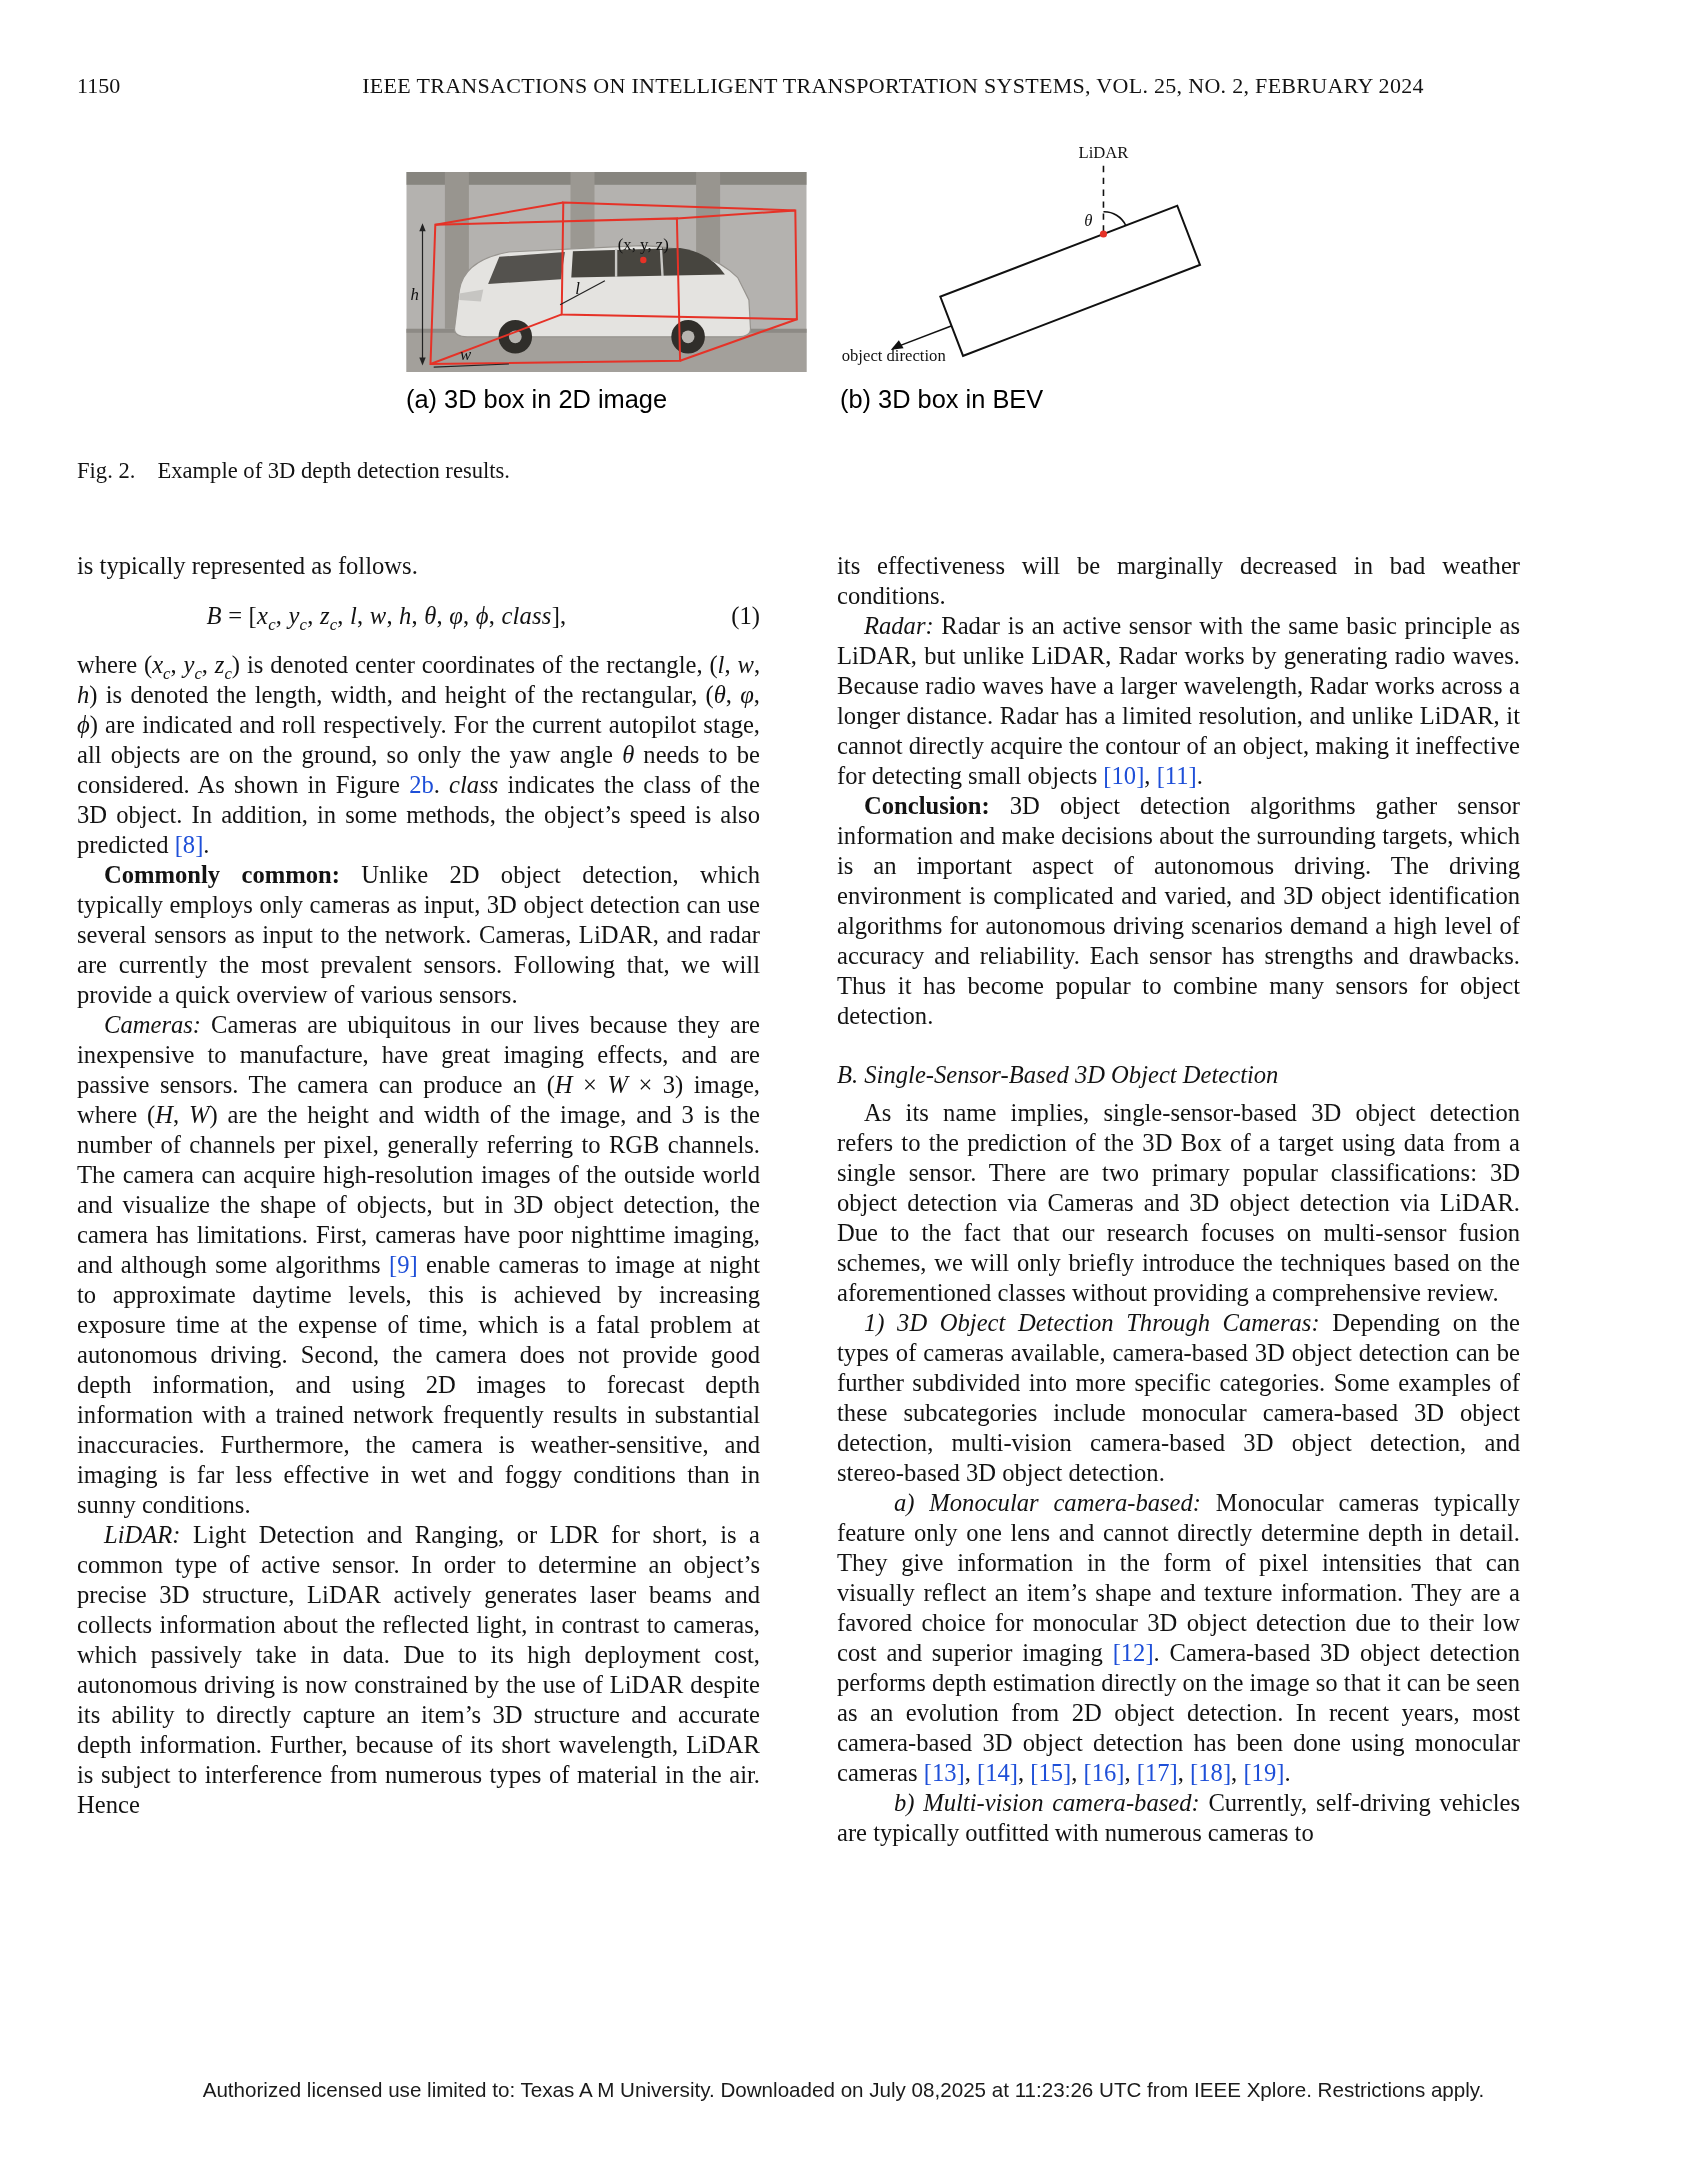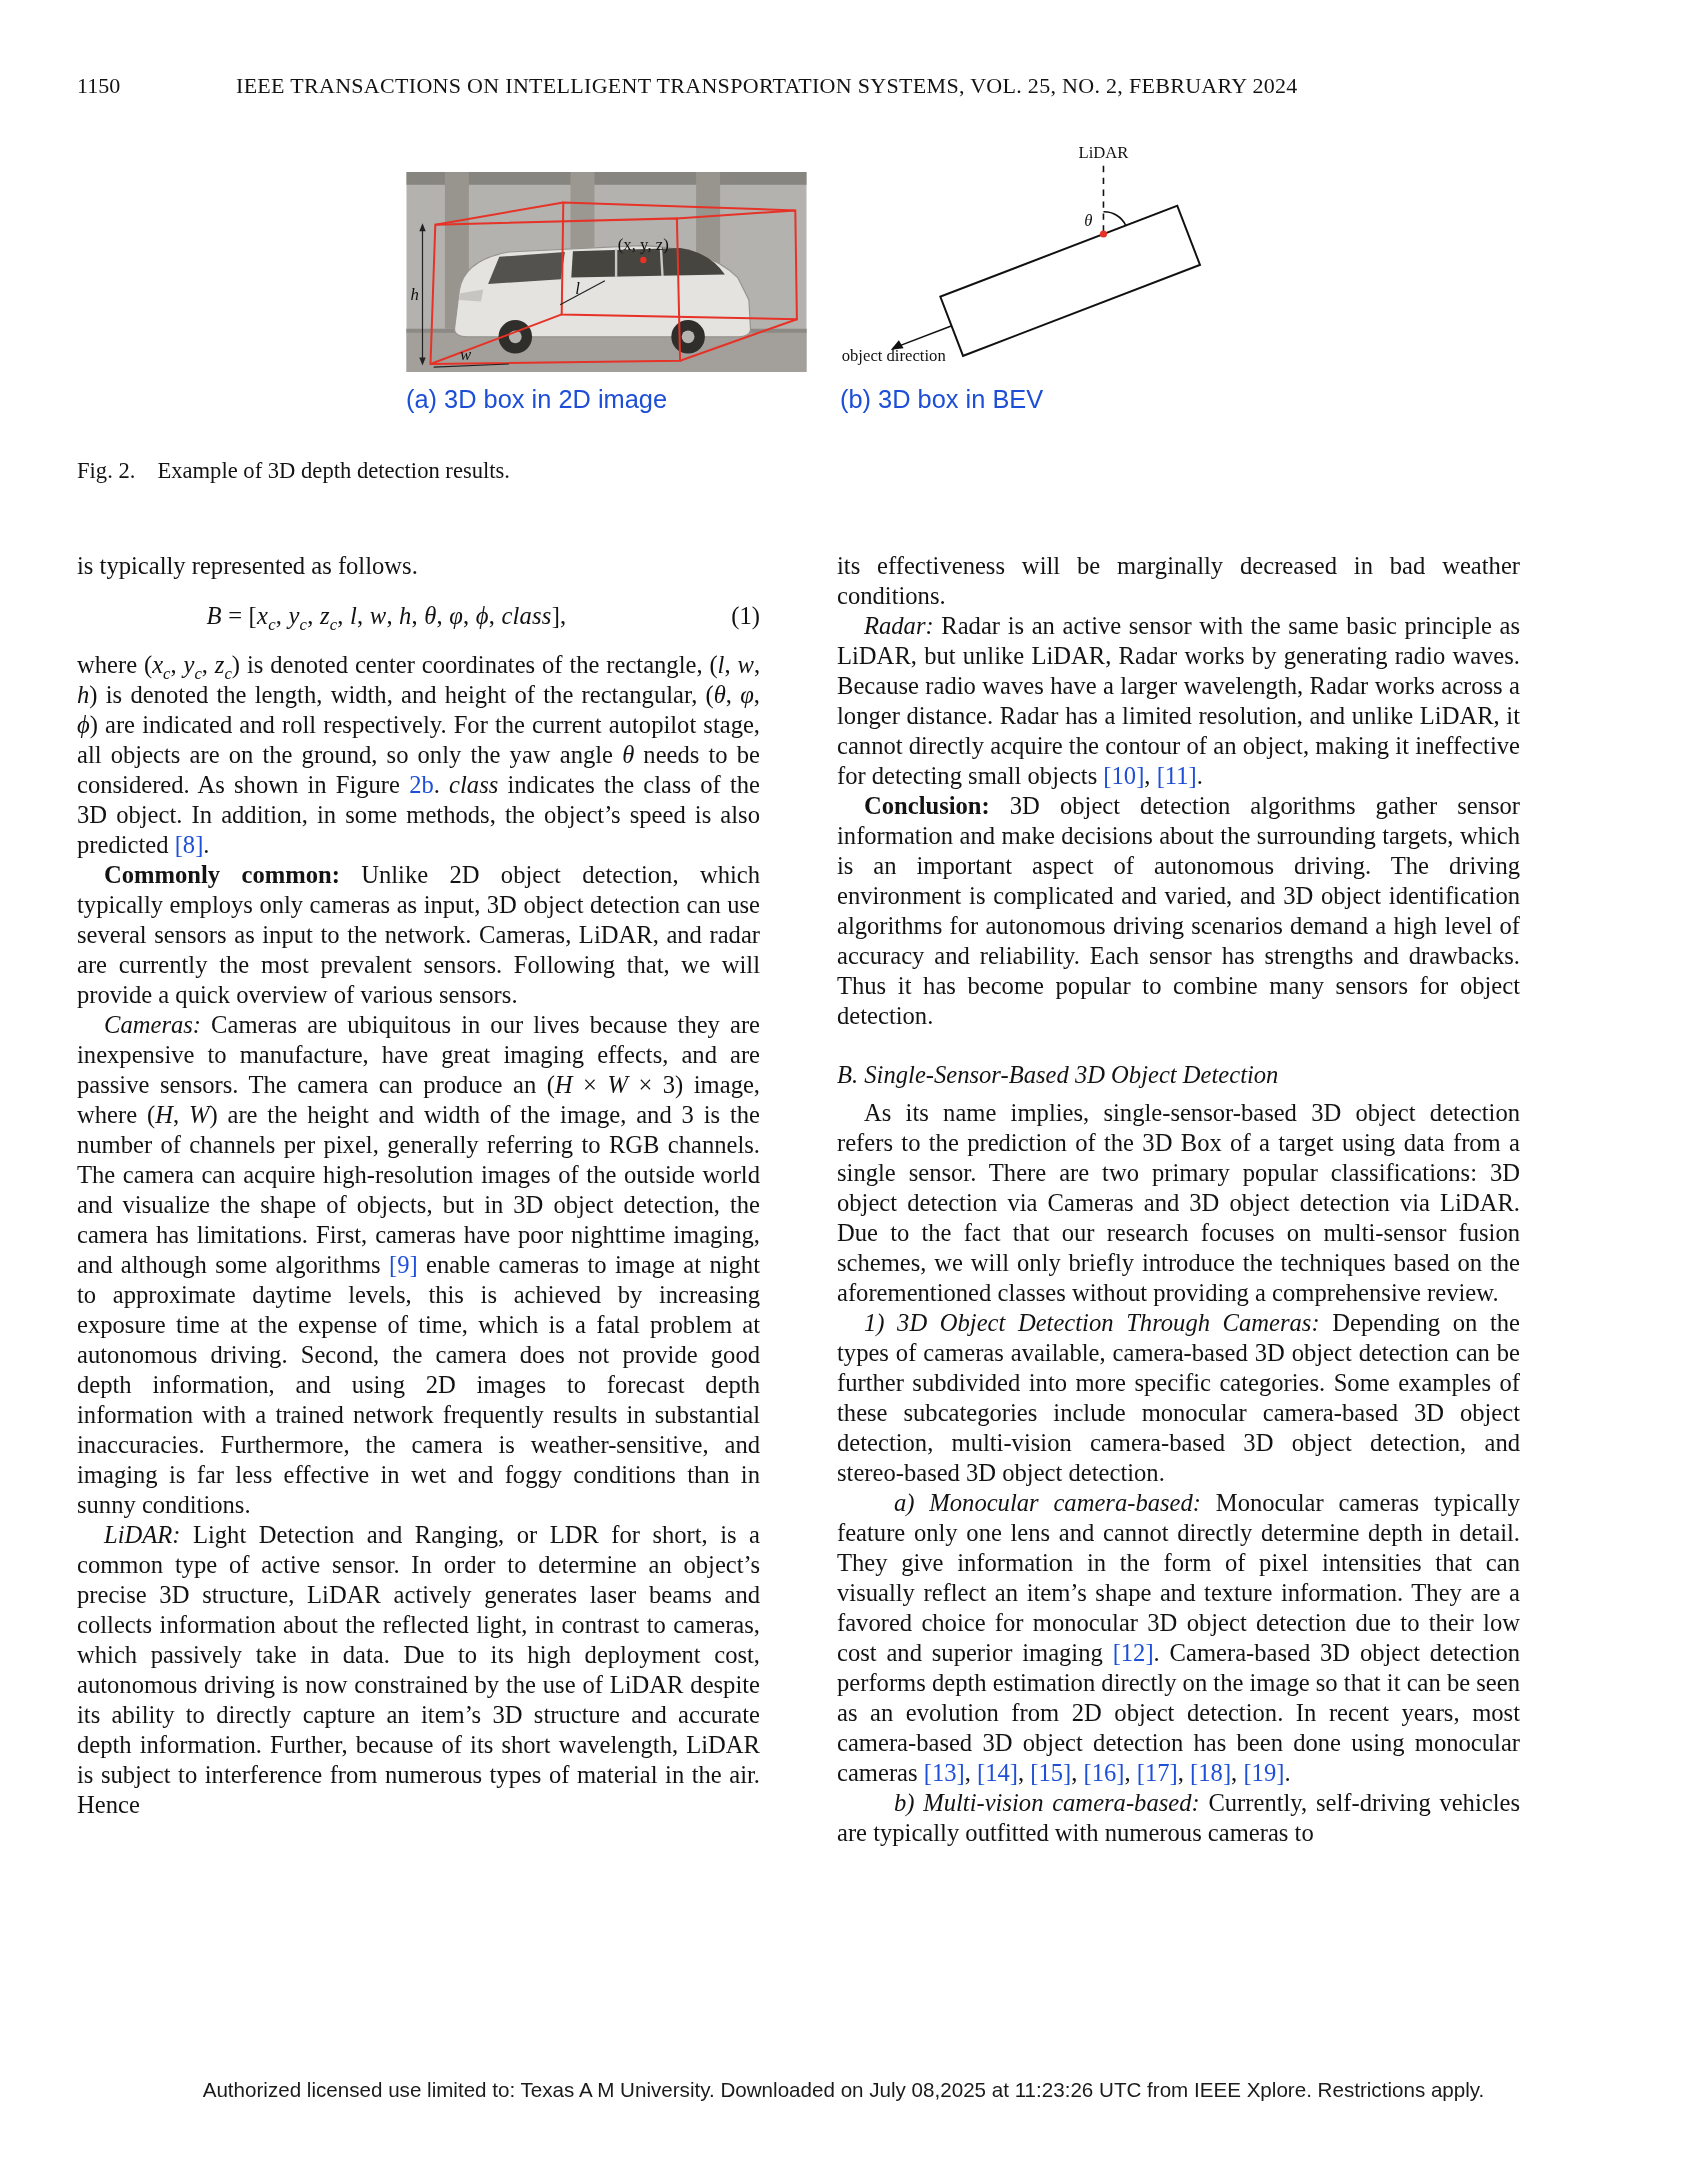--- a/index.html
+++ b/index.html
@@ -2,24 +2,24 @@
 <html style="--link-color: #1e4fd8; --box-red: #e63227;font-size:12.7px"><head>
 <meta charset="utf-8">
 <style>
   *{box-sizing:border-box;margin:0;padding:0}
   :root{--link-color:#1e4fd8;--box-red:#e63227}
   html,body{background:#ffffff}
   body{width:1687px;height:2183px;color:#131313;font-family:"Liberation Serif",serif;position:relative;overflow:hidden}
   .page{padding:73px 137px 0 77px}
   .header{display:flex;align-items:baseline;font-size:22px}
   .page-num{width:159px}
-  .journal{flex:1;text-align:left;letter-spacing:0.3px;white-space:nowrap}
+  .journal{flex:1;text-align:center;letter-spacing:0.3px;white-space:nowrap}
   .figure{display:flex;justify-content:center;align-items:flex-end;gap:33px;margin-top:43px}
   .subfig{display:flex;flex-direction:column;align-items:flex-start}
-  .subcaption{font-family:"Liberation Sans",sans-serif;font-size:25.4px;margin-top:12.7px;color:#1d4ed8}
+  .subcaption{font-family:"Liberation Sans",sans-serif;font-size:25.4px;margin-top:12.7px;color:#000000}
   .fig-caption{margin-top:44px;font-size:22.6px}
   .fig-label{margin-right:22px}
   .columns{display:flex;gap:77px;margin-top:67px}
   .col{width:683px;font-size:24.6px;line-height:30px;text-align:justify}
   .para{margin:0}
   .indent{text-indent:27px}
   .indent2{text-indent:57px}
   .b{font-weight:700}
   .i{font-style:italic}
   a.cite{color:var(--link-color);text-decoration:none}

